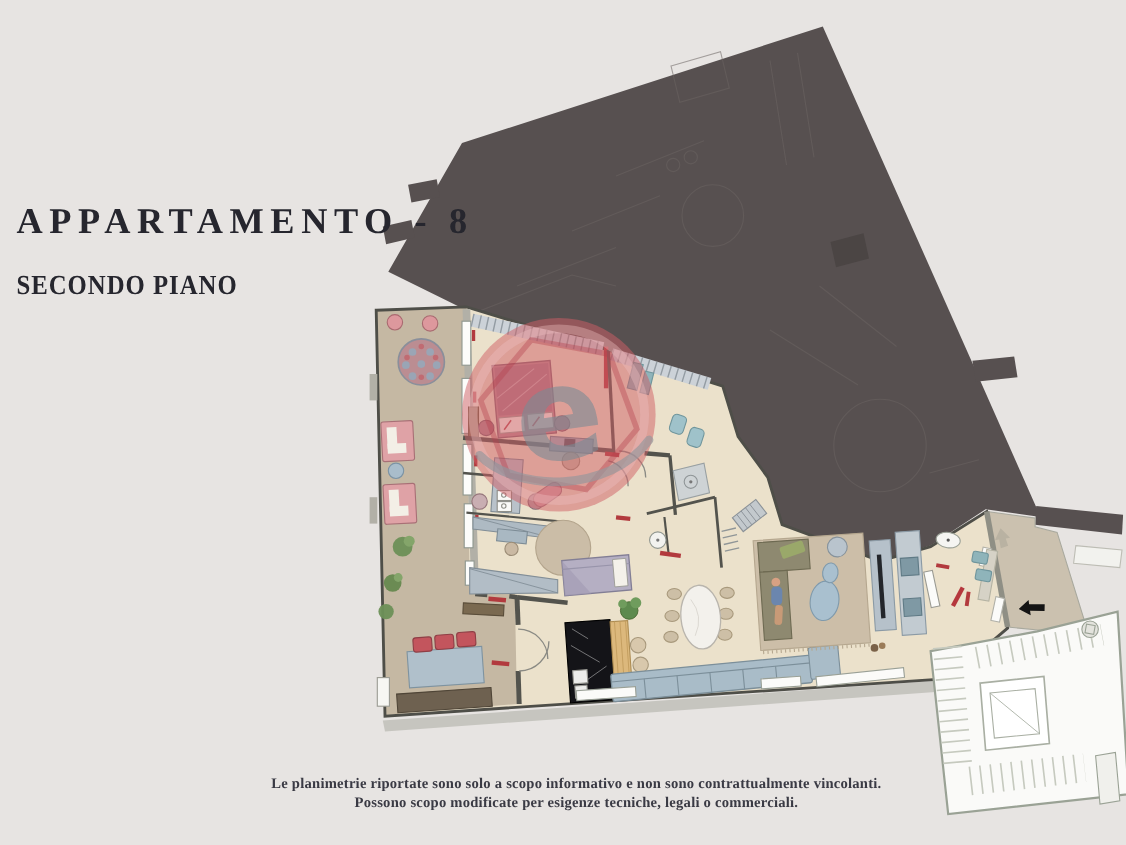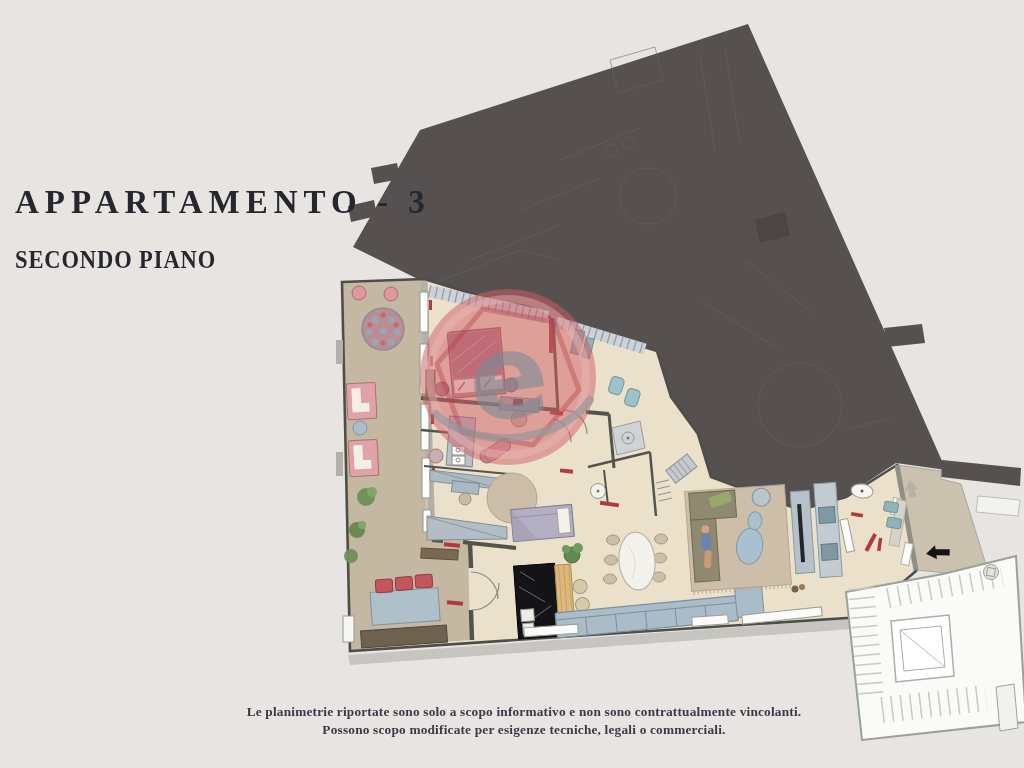--- a/index.html
+++ b/index.html
@@ -20,21 +20,21 @@
               color:var(--footer-text);font-size:13.3px;font-weight:600;line-height:1.32;
               letter-spacing:.2px;font-family:"Liberation Serif",serif;}
   svg.floorplan{position:absolute;inset:0;}
 </style>
 </head>
 <body>
 
 <div class="stage">
 
   <div class="plan-header">
-    <div class="plan-title">APPARTAMENTO - 3</div><br>
+    <div class="plan-title">APPARTAMENTO - 8</div><br>
     <div class="plan-subtitle">SECONDO PIANO</div>
   </div>
 
   <svg class="floorplan" width="1024" height="768" viewBox="0 0 1024 768" xmlns="http://www.w3.org/2000/svg">
 
     <g>
       <path style="fill:var(--adjacent-unit)" d="M353,247 L420,130 L748,24 L884,330 L946,470 L896,463 L846,496 L800,510 L711,477 L698,434 L671,397 L657,351 L565,322 L424,282 Z"></path>
       <polygon style="fill:var(--adjacent-unit)" points="371,168 397,163 400,179 374,184"></polygon>
       <polygon style="fill:var(--adjacent-unit)" points="348,206 374,200 377,216 351,222"></polygon>
       <polygon style="fill:var(--adjacent-unit)" points="884,328 922,324 925,343 887,347"></polygon>

